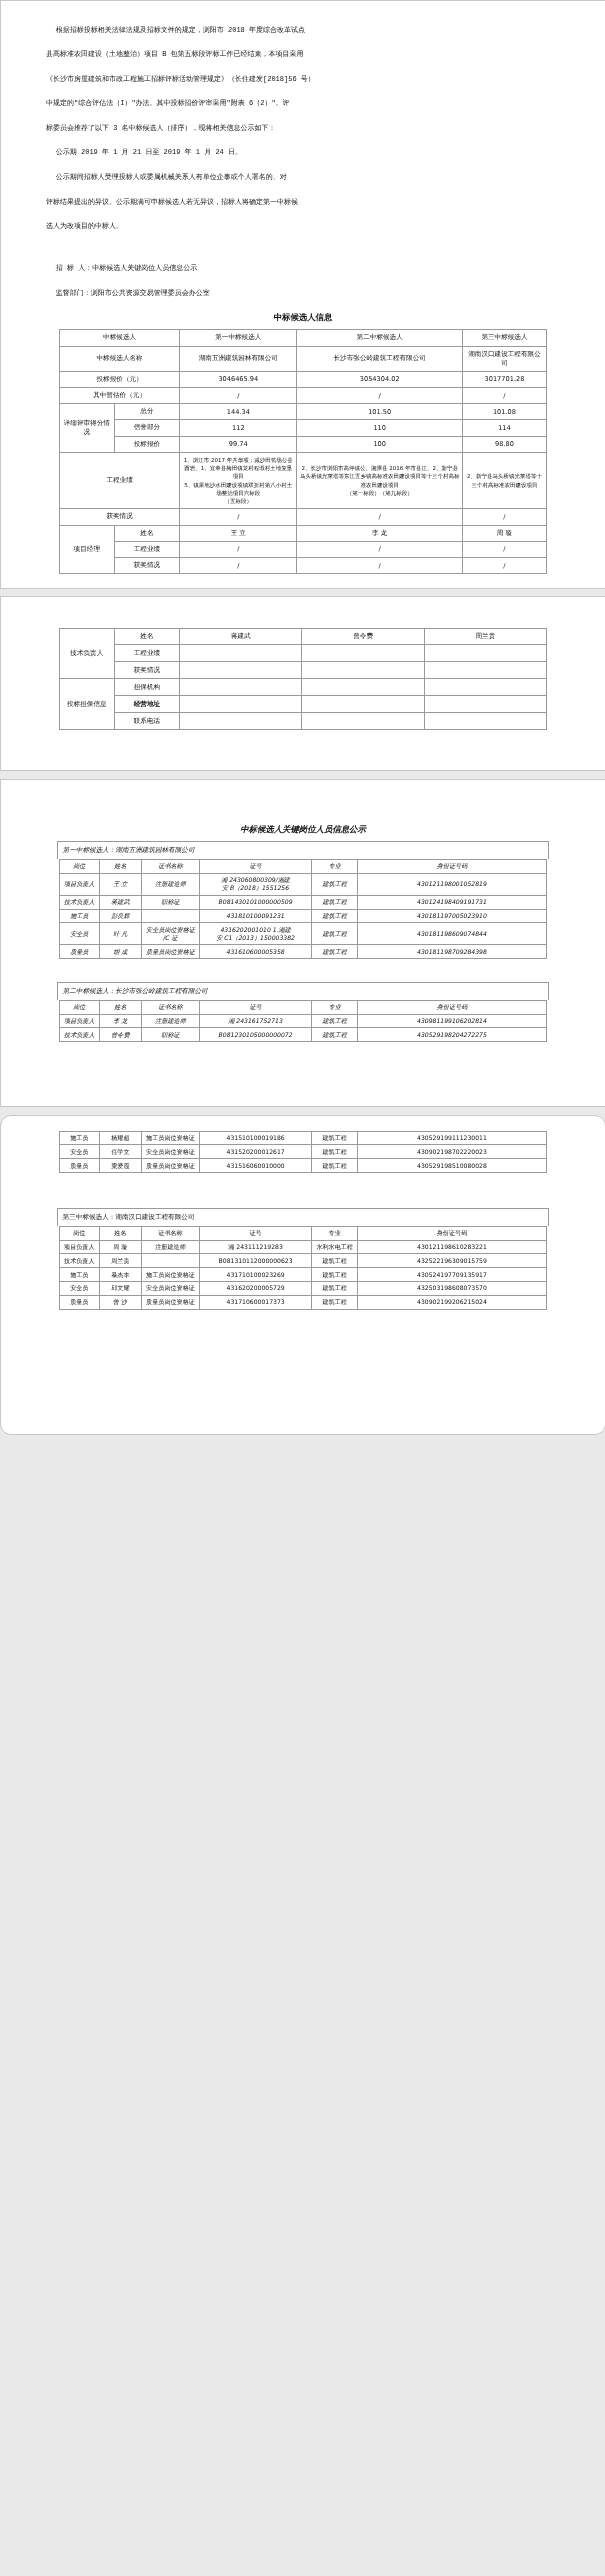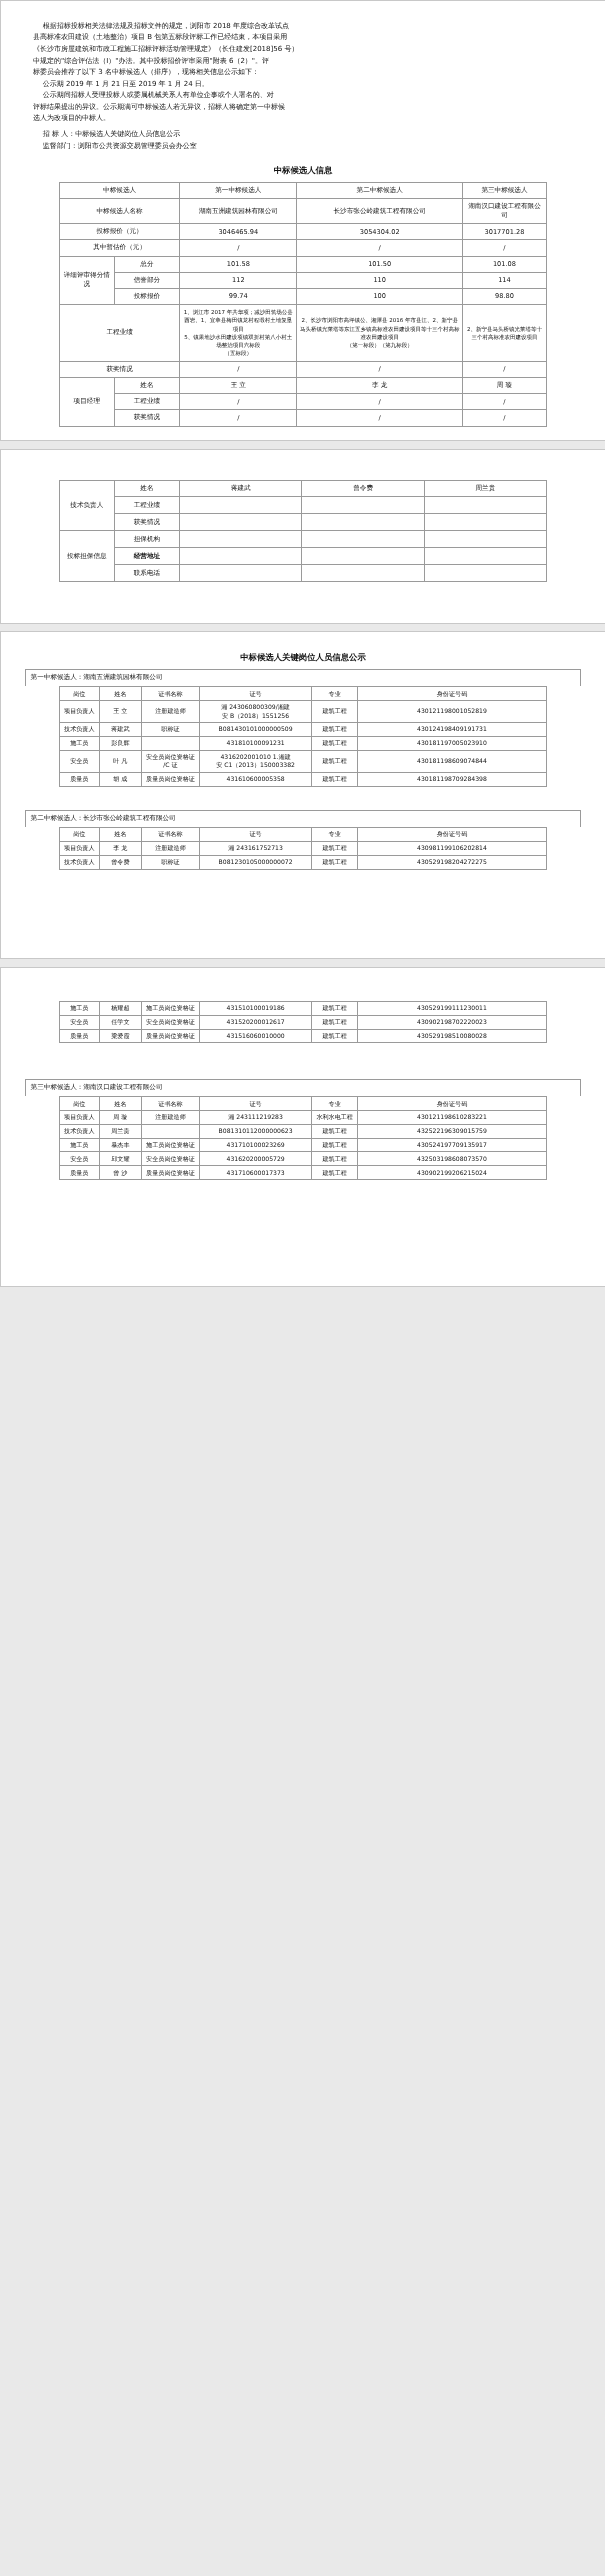--- a/index.html
+++ b/index.html
@@ -1,32 +1,32 @@
 <!DOCTYPE html>
 <html style="font-size:12.2px"><head>
 <meta charset="utf-8">
 <style>
   html,body{margin:0;padding:0;background:#e9e9e9;}
   body{font-family:"DejaVu Sans","Liberation Sans",sans-serif;}
   .page{width:606px;margin:0 auto;position:relative;}
   .sheet{background:#fff;border:0.8px solid #c8c8c8;margin:0 0 7.6px 0;padding:10.7px 13.7px 13.7px 13.7px;box-sizing:border-box;}
   .intro{font-size:7px;line-height:1.65;color:#111;margin:9.2px 18.3px 0 18.3px;}
-  .intro p{margin:0;text-indent:0;}
+  .intro p{margin:13px;text-indent:0;font-family:Liberation Mono, monospace;}
   .intro .ind{text-indent:1.4em;}
   .sec-title{text-align:center;font-size:8.4px;font-weight:bold;color:#111;margin:12.2px 0 6.1px 0;}
   table{border-collapse:collapse;width:100%;font-size:6.6px;color:#111;}
   table.main{width:488px;margin:0 auto;}
   table.main td,table.main th{border:0.8px solid #9a9a9a;padding:3.1px 2.3px;text-align:center;vertical-align:middle;}
   td.lbl{background:#fff;width:49px;}
   td.sub{width:60px;margin-left:44px;}
   td.left{text-align:left;line-height:1.5;padding:3.1px 3.8px;}
   table.key{width:488px;margin:0 auto;}
   table.key td,table.key th{border:0.8px solid #9a9a9a;padding:2.3px 2.3px;font-size:6.1px;line-height:1.35;text-align:center;vertical-align:middle;}
   table.key th{font-weight:normal;}
-  .kt{width:556px;margin:0 auto;font-size:6.6px;border:0.8px solid #9a9a9a;border-bottom:none;padding:3.8px 4.6px;box-sizing:border-box;text-align:left;color:#111;}
+  .kt{width:492px;margin:0 auto;font-size:6.6px;border:0.8px solid #9a9a9a;border-bottom:none;padding:3.8px 4.6px;box-sizing:border-box;text-align:left;color:#111;}
   .gap{height:12.2px;}
   .gap-lg{height:23px;}
 </style>
 </head>
 <body>
 
 <div class="page">
 
   <div class="sheet" style="min-height:351px;">
     <div class="intro">
@@ -68,21 +68,21 @@
       </tr>
       <tr>
         <td colspan="2">其中暂估价（元）</td>
         <td>/</td>
         <td>/</td>
         <td>/</td>
       </tr>
       <tr>
         <td class="lbl" rowspan="3">详细评审得分情况</td>
         <td class="sub">总分</td>
-        <td>101.58</td>
+        <td>144.34</td>
         <td>101.50</td>
         <td>101.08</td>
       </tr>
       <tr>
         <td class="sub">信誉部分</td>
         <td>112</td>
         <td>110</td>
         <td>114</td>
       </tr>
       <tr>
@@ -167,21 +167,21 @@
       <tr style="height:17px;">
         <td class="sub">联系电话</td>
         <td></td>
         <td></td>
         <td></td>
       </tr>
     </tbody>
       </table>
   </div>
 
-  <div class="sheet" style="min-height:328px;padding-top:7px;">
+  <div class="sheet" style="min-height:328px;padding-top:32px;font-style:italic;">
     <div class="sec-title">中标候选人关键岗位人员信息公示</div>
 
     <div class="kt">第一中标候选人：湖南五洲建筑园林有限公司</div>
     <table class="key">
       <tbody>
           <tr>
         <th style="width:34px;">岗位</th>
         <th style="width:37px;">姓名</th>
         <th style="width:52px;">证书名称</th>
         <th style="width:107px;">证号</th>
@@ -260,21 +260,21 @@
             <td>曾令费</td>
             <td>职称证</td>
             <td>B081230105000000072</td>
             <td>建筑工程</td>
             <td>430529198204272275</td>
           </tr>
     </tbody>
       </table>
   </div>
 
-  <div class="sheet" style="min-height:320px;padding-top:33px;">
+  <div class="sheet" style="min-height:320px;padding-top:15px;border-radius:11px;">
     <table class="key">
       <tbody>
           <tr>
             <td style="width:34px;">施工员</td>
             <td style="width:37px;">杨耀超</td>
             <td style="width:52px;">施工员岗位资格证</td>
             <td style="width:107px;">431510100019186</td>
             <td style="width:40px;">建筑工程</td>
             <td>430529199111230011</td>
           </tr>

